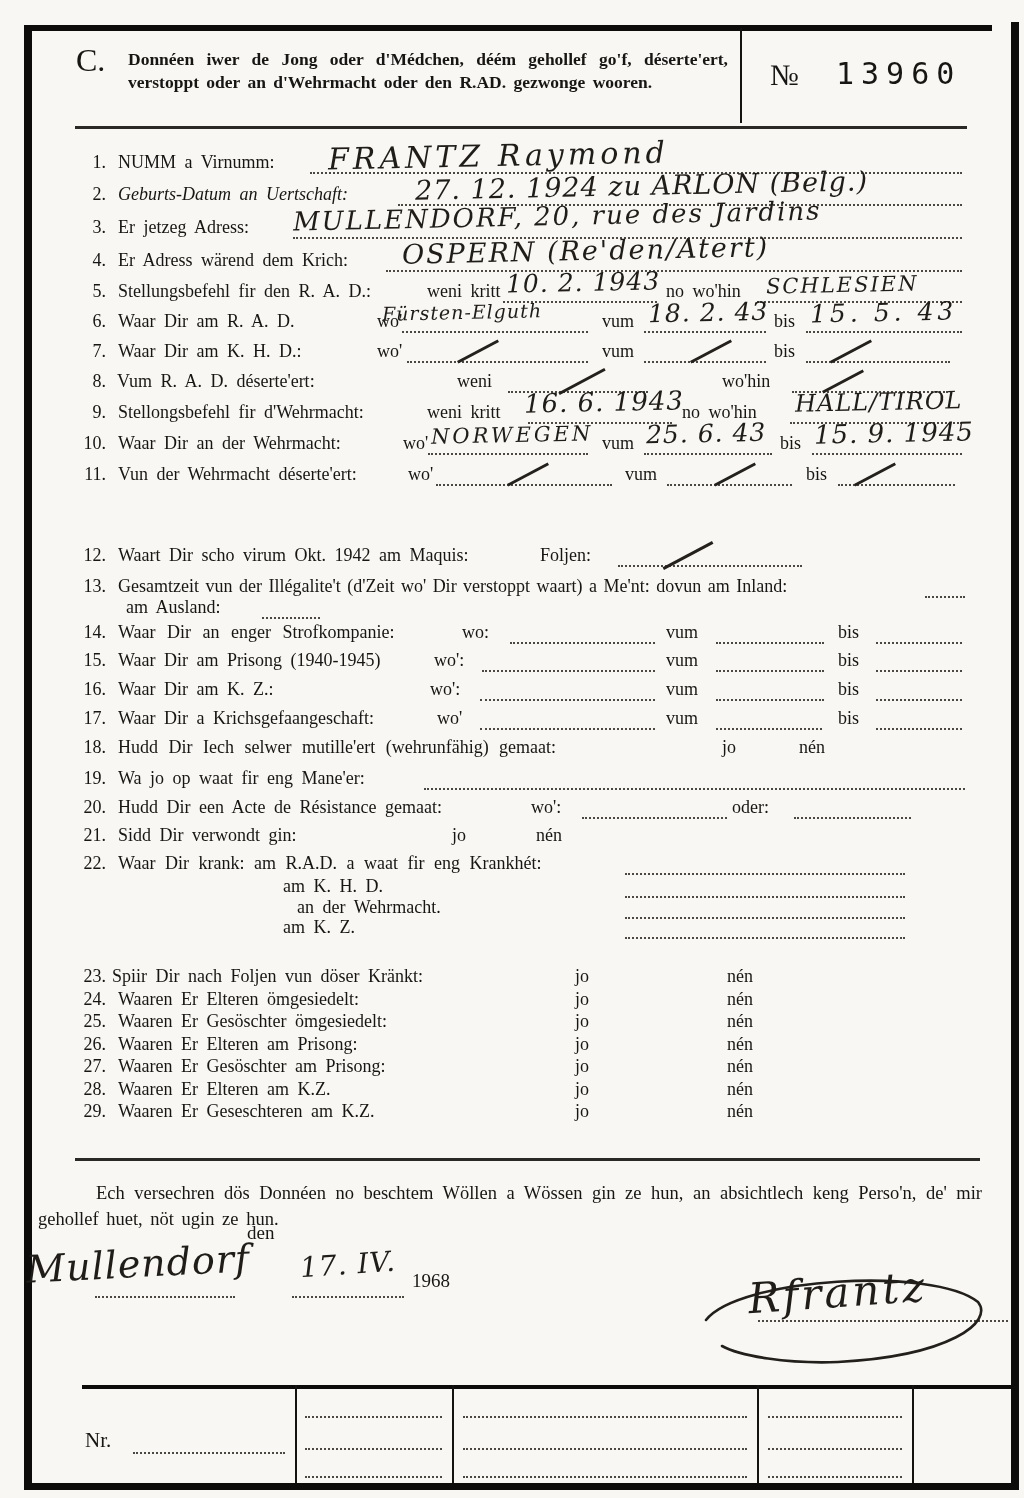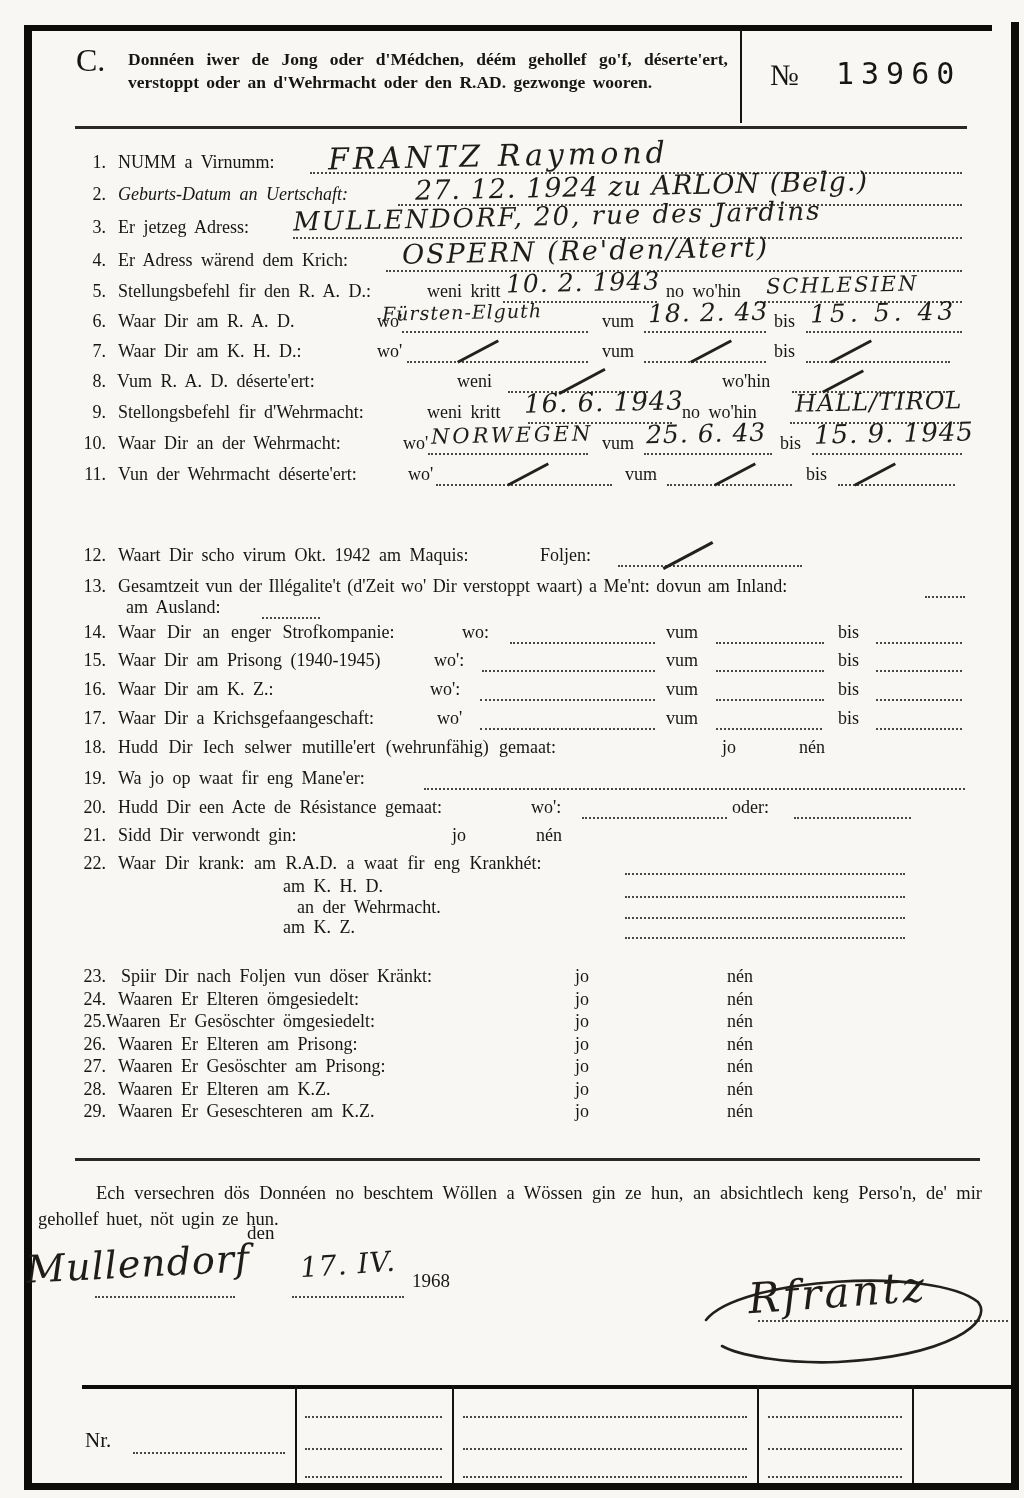--- a/index.html
+++ b/index.html
@@ -259,33 +259,33 @@
     <span class="lbl" style="left:283px;margin-left:14px;">an der Wehrmacht.</span>
     <span class="dots" style="left:625px;width:280px;"></span>
   </div>
   <div class="row" style="top:917px;">
     <span class="lbl" style="left:283px;text-align:center;">am K. Z.</span>
     <span class="dots" style="left:625px;width:280px;"></span>
   </div>
 
   <div class="row" style="top:966px;">
     <span class="num">23.</span>
-    <span class="lbl" style="left:121px;">Spiir Dir nach Foljen vun döser Kränkt:</span>
+    <span class="lbl" style="left:112px;">Spiir Dir nach Foljen vun döser Kränkt:</span>
     <span class="jo" style="left:575px;">jo</span>
     <span class="jo" style="left:727px;">nén</span>
   </div>
   <div class="row" style="top:989px;">
     <span class="num">24.</span>
     <span class="lbl" style="left:118px;">Waaren Er Elteren ömgesiedelt:</span>
     <span class="jo" style="left:575px;">jo</span>
     <span class="jo" style="left:727px;">nén</span>
   </div>
   <div class="row" style="top:1011px;">
     <span class="num">25.</span>
-    <span class="lbl" style="left:106px;font-family:Liberation Serif, serif;">Waaren Er Gesöschter ömgesiedelt:</span>
+    <span class="lbl" style="left:118px;font-family:Liberation Serif, serif;">Waaren Er Gesöschter ömgesiedelt:</span>
     <span class="jo" style="left:575px;">jo</span>
     <span class="jo" style="left:727px;">nén</span>
   </div>
   <div class="row" style="top:1034px;">
     <span class="num">26.</span>
     <span class="lbl" style="left:118px;">Waaren Er Elteren am Prisong:</span>
     <span class="jo" style="left:575px;">jo</span>
     <span class="jo" style="left:727px;">nén</span>
   </div>
   <div class="row" style="top:1056px;">

